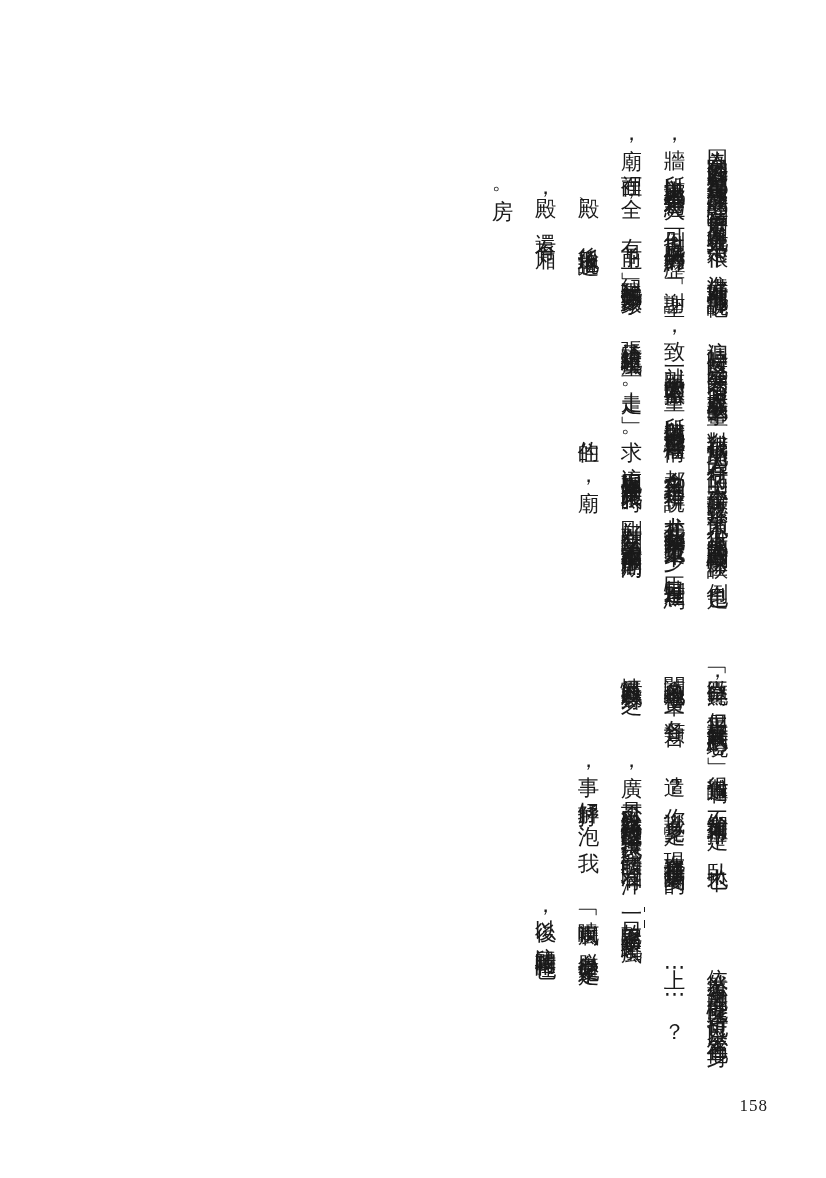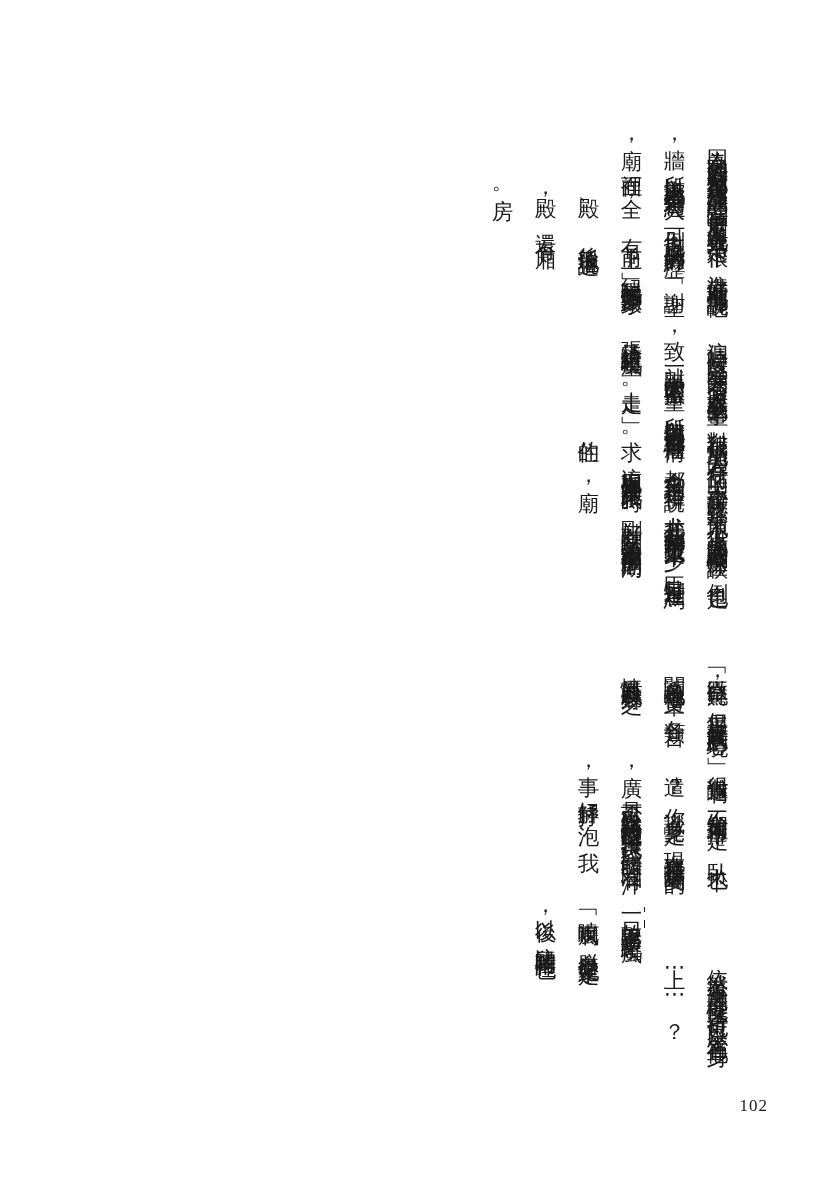--- a/index.html
+++ b/index.html
@@ -76,15 +76,15 @@
     <div class="col indent-2">「微臣駑鈍，但是平生喜好閱讀各地風俗文章，各類言情雜異以及鄉野之</div>
     <div class="col">解我的心境？」</div>
     <div class="col">很難過啊！不知道如何排遣？你識多見廣，是否可以給我講幾段故事，抒解抒</div>
     <div class="col">不是，臥也不是，現在連我平日最愛喝的鐵羅漢也已經一段時間沒有沖泡，我</div>
     <div class="col indent-1">
       <span>一日<span class="underline-name">乾隆</span>召喚了<span class="underline-name">紀曉嵐</span>：「曉嵐啊！朕自從愛妃走了以後，這段時間睡也</span>
     </div>
     <div class="col">依然有重逢的可能性是否也可以發生在他身上⋯⋯？</div>
   </div>
 
-  <div class="page-number">102</div>
+  <div class="page-number">158</div>
 
 </div>
 
 </body></html>

